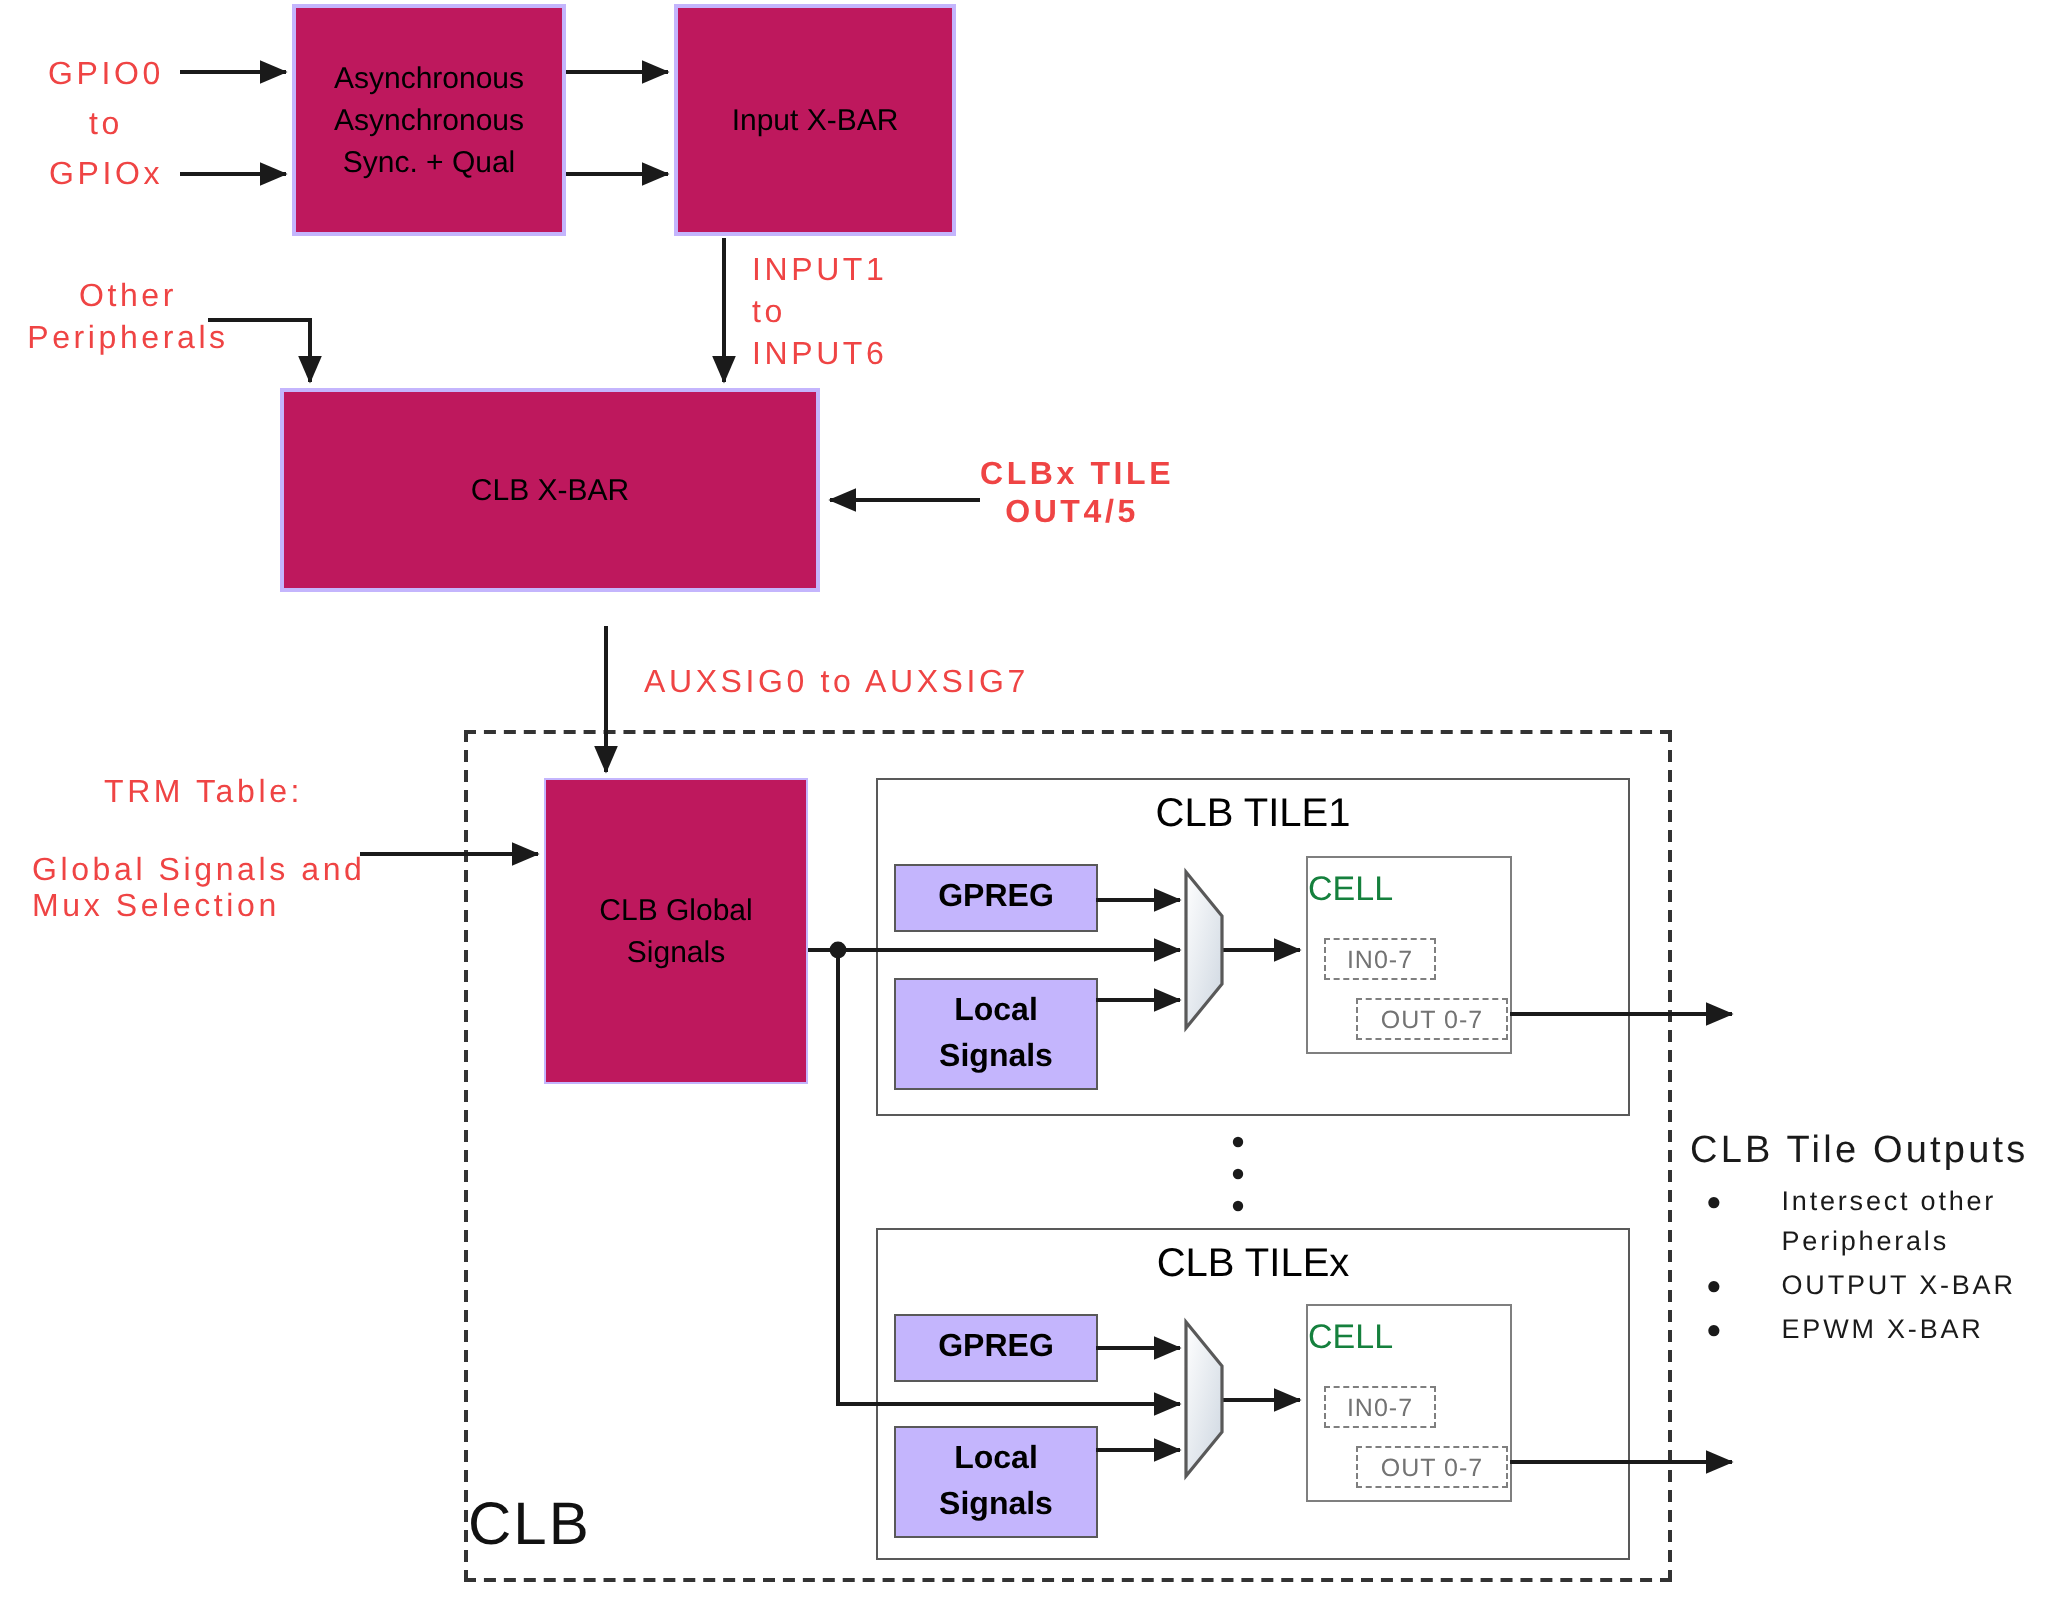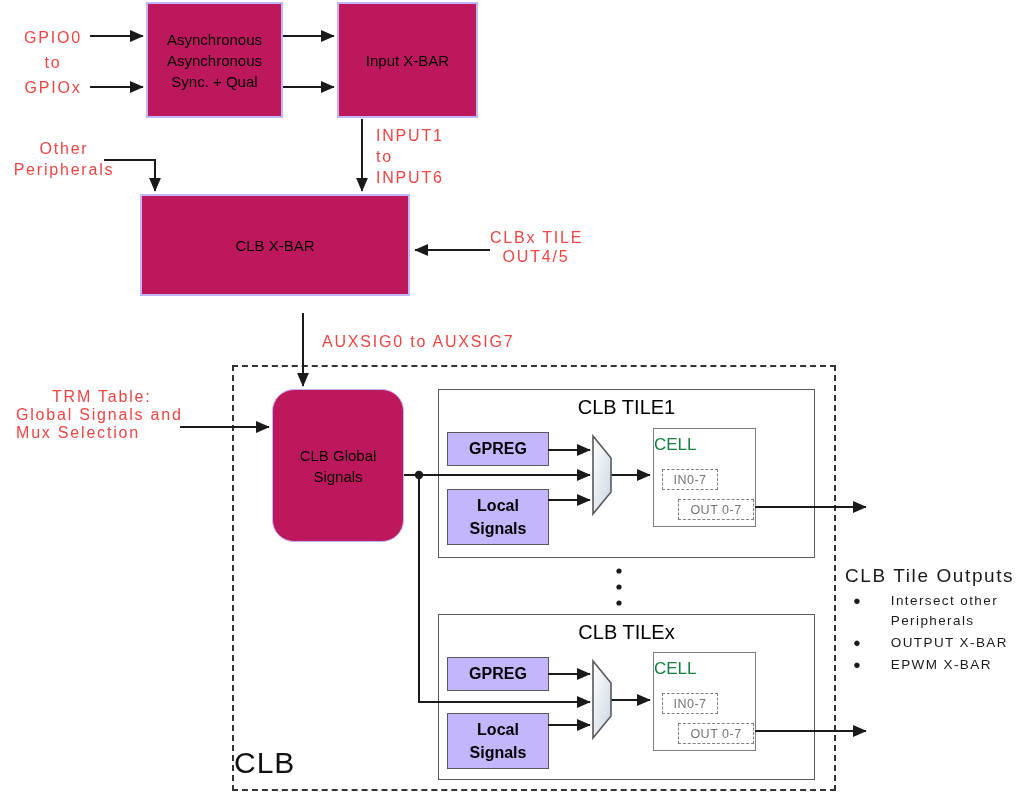--- a/index.html
+++ b/index.html
@@ -64,37 +64,37 @@
 
   <div class="abs lbl center" style="left:8px;top:138px;width:112px;">
     <div>Other</div>
     <div>Peripherals</div>
   </div>
 
   <div class="abs box" style="left:140px;top:194px;width:270px;height:102px;">
     <div>CLB X-BAR</div>
   </div>
 
-  <div class="abs lbl center" style="left:490px;top:228px;width:92px;line-height:19px;">
+  <div class="abs lbl center" style="left:490px;top:228px;width:92px;line-height:19px;font-weight:bold;">
     <div>CLBx TILE</div>
     <div>OUT4/5</div>
   </div>
 
   <div class="abs lbl" style="left:322px;top:331px;">AUXSIG0 to AUXSIG7</div>
 
   <div class="abs" style="left:16px;top:388px;">
     <div class="lbl" style="line-height:18px;margin-left:36px;">TRM Table:</div>
-    <div class="lbl" style="line-height:18px;">Global Signals and</div>
+    <div class="lbl" style="line-height:18px;margin-top:21px;">Global Signals and</div>
     <div class="lbl" style="line-height:18px;">Mux Selection</div>
   </div>
 
   <div class="abs clb-dashed" style="left:232px;top:365px;width:604px;height:426px;"></div>
   <div class="abs clb-big" style="left:234px;top:746px;">CLB</div>
 
-  <div class="abs box" style="left:272px;top:389px;width:132px;height:153px;border-width:1.5px;border-radius:22px;">
+  <div class="abs box" style="left:272px;top:389px;width:132px;height:153px;border-width:1.5px;">
     <div>CLB Global</div>
     <div>Signals</div>
   </div>
 
   <div class="abs tile" style="left:438px;top:389px;width:377px;height:169px;">
     <div class="tile-title">CLB TILE1</div>
     <div class="abs gbox" style="left:8px;top:42px;width:102px;height:34px;">
       <div>GPREG</div>
     </div>
     <div class="abs gbox" style="left:8px;top:99px;width:102px;height:56px;line-height:23px;">

